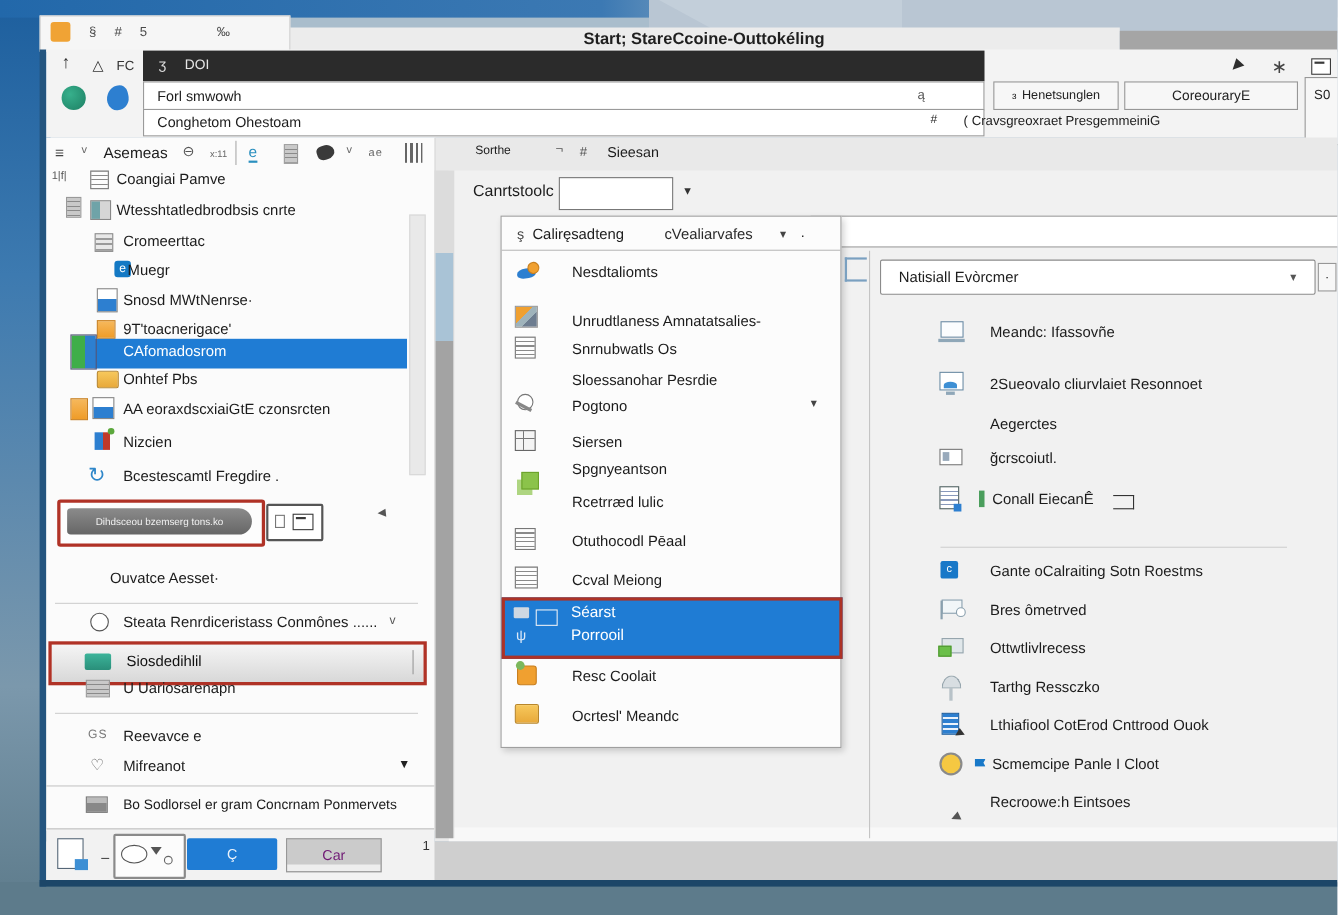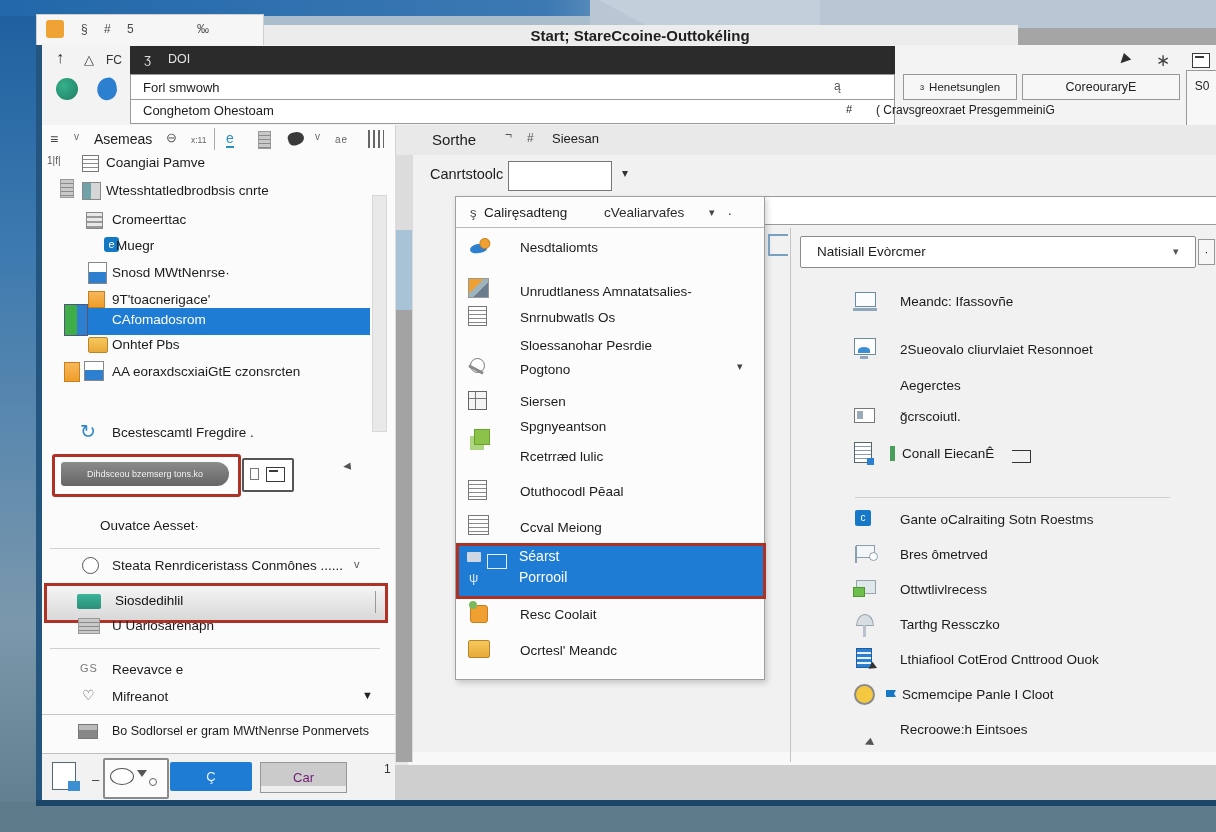--- a/index.html
+++ b/index.html
@@ -176,21 +176,21 @@
   </div>
 
   <div class="ab ic-cursor" style="left:1122px;top:54px;"></div>
   <span class="t" style="left:1156px;top:50px;font-size:17px;color:#444;">∗</span>
   <div class="ab ic ic-wincopy" style="left:1192px;top:53px;width:16px;height:13px;"></div>
 
   <div class="ab center"></div>
   <div class="ab center-inner"></div>
   <div class="ab whiteband"></div>
 
-  <span class="t" style="left:432px;top:131px;font-size:15px;">Sorthe</span>
+  <span class="t" style="left:432px;top:131px;font-size:11px;">Sorthe</span>
   <span class="t" style="left:505px;top:128px;font-size:12px;color:#555;">¬</span>
   <span class="t" style="left:527px;top:131px;font-size:12px;color:#555;">#</span>
   <span class="t" style="left:552px;top:131px;font-size:13px;">Sieesan</span>
 
   <span class="t" style="left:430px;top:166px;font-size:14.5px;">Canrtstoolc</span>
   <div class="ab inputrow" style="left:508px;top:161px;width:102px;height:28px;border-color:#777;"></div>
   <span class="t" style="left:622px;top:166px;font-size:12px;color:#333;">▾</span>
 
   <div class="ab hdr-strip"></div>
 
@@ -371,20 +371,24 @@
 
   <div class="ab side-item" style="left:60px;top:335px;width:320px;height:22px;">
     <div class="ab ic ic-folder" style="left:28px;top:2px;width:18px;height:14px;"></div>
     <span class="t mi-label" style="left:52px;top:2px;">Onhtef Pbs</span>
   </div>
   <div class="ab side-item" style="left:60px;top:361px;width:320px;height:24px;">
     <div class="ab ic ic-orange" style="left:4px;top:1px;width:14px;height:18px;"></div>
     <div class="ab ic ic-mail" style="left:24px;top:0px;width:18px;height:18px;"></div>
     <span class="t mi-label" style="left:52px;top:3px;">AA eoraxdscxiaiGtE czonsrcten</span>
   </div>
+  <div class="ab side-item" style="left:60px;top:392px;width:320px;height:22px;">
+    <div class="ab ic ic-nizcien" style="left:26px;top:1px;width:14px;height:16px;"></div>
+    <span class="t mi-label" style="left:52px;top:2px;">Nizcien</span>
+  </div>
   <div class="ab side-item" style="left:60px;top:422px;width:320px;height:24px;">
     <span class="t" style="left:20px;top:-2px;font-size:19px;color:#2e86c9;">↻</span>
     <span class="t mi-label" style="left:52px;top:3px;">Bcestescamtl Fregdire .</span>
   </div>
 
   <div class="ab red-input">
     <div class="red-pill ab">
       <span>Dihdsceou bzemserg tons.ko</span>
     </div>
   </div>
@@ -426,21 +430,21 @@
   <div class="ab side-item" style="left:60px;top:687px;width:320px;height:22px;">
     <span class="t" style="left:22px;top:0px;font-size:14px;color:#555;">♡</span>
     <span class="t mi-label" style="left:52px;top:2px;">Mifreanot</span>
     <span class="t" style="left:302px;top:2px;font-size:11px;color:#222;">▼</span>
   </div>
 
   <div class="ab hline" style="left:42px;top:714px;width:353px;background:#c6c6c6;"></div>
 
   <div class="ab side-item" style="left:60px;top:722px;width:330px;height:22px;">
     <div class="ab ic ic-graylist" style="left:18px;top:2px;width:18px;height:13px;"></div>
-    <span class="t" style="left:52px;top:2px;font-size:12.5px;color:#1b1b1b;">Bo Sodlorsel er gram MWtNenrse Ponmervets</span>
+    <span class="t" style="left:52px;top:2px;font-size:12.5px;color:#1b1b1b;">Bo Sodlorsel er gram Concrnam Ponmervets</span>
   </div>
 
   <div class="ab statusbar"></div>
   <div class="ab sidebar-bottom"></div>
 
   <div class="ab ic-docpair" style="left:52px;top:762px;"></div>
   <span class="t" style="left:92px;top:772px;font-size:13px;color:#333;">‒</span>
   <div class="ab" style="left:103px;top:758px;width:62px;height:37px;background:#fcfcfc;border:2px solid #8a8a8a;border-radius:2px;">
     <div class="ab oval" style="left:5px;top:8px;"></div>
     <div class="ab" style="left:32px;top:10px;width:0;height:0;border-left:5px solid transparent;border-right:5px solid transparent;border-top:7px solid #555;"></div>

